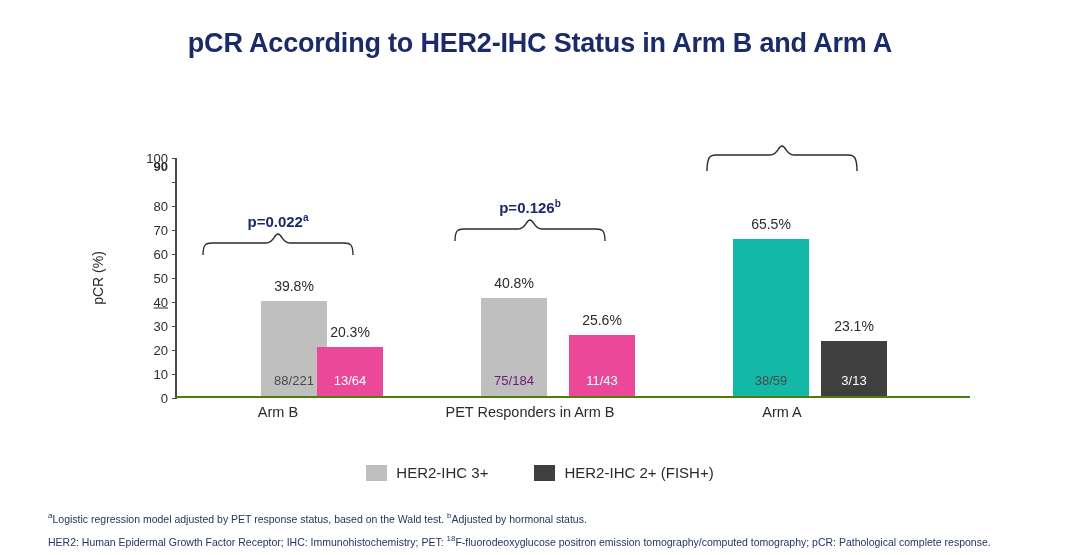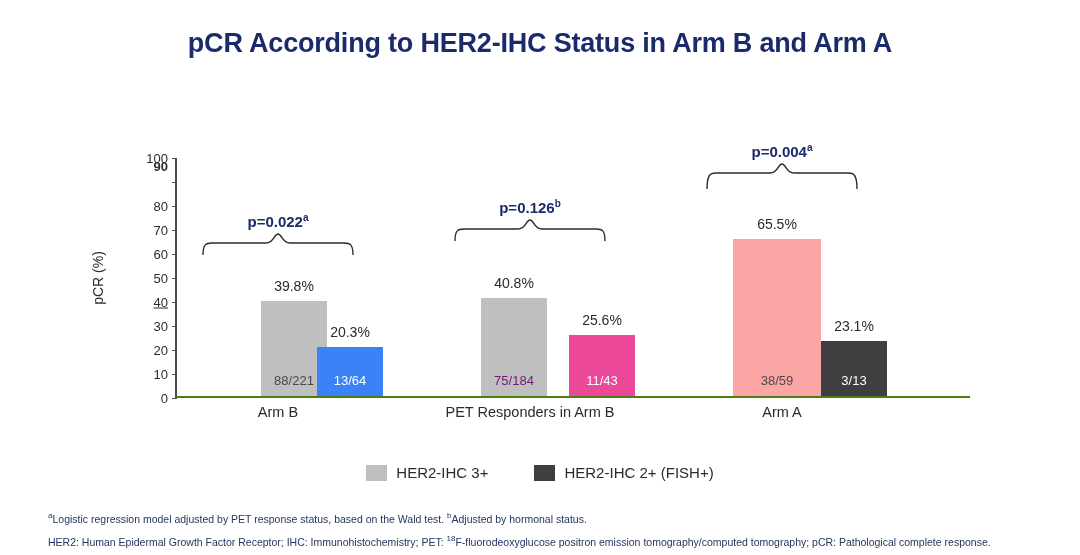--- a/index.html
+++ b/index.html
@@ -183,35 +183,35 @@
   <div class="ytick" style="top:192px;">20</div>
   <div class="ytickmark" style="top:216px;"></div>
   <div class="ytick" style="top:216px;">10</div>
   <div class="ytickmark" style="top:240px;"></div>
   <div class="ytick" style="top:240px;">0</div>
 
   <div class="bar" style="left:52px; width:66px; height:95.5px; background:#bfbfbf;margin-left:32px;">
     <div class="pct">39.8%</div>
     <div class="frac" style="color:#4a4a4a;">88/221</div>
   </div>
-  <div class="bar" style="left:140px; width:66px; height:48.7px; background:#3b82f6;margin-top:33px;">
+  <div class="bar" style="left:140px; width:66px; height:48.7px; background:#ec4899;margin-top:33px;">
     <div class="pct">20.3%</div>
     <div class="frac">13/64</div>
   </div>
 
   <div class="bar" style="left:304px; width:66px; height:98px; background:#bfbfbf;">
     <div class="pct">40.8%</div>
     <div class="frac" style="color:#701a75;">75/184</div>
   </div>
   <div class="bar" style="left:392px; width:66px; height:61.4px; background:#ec4899;">
     <div class="pct">25.6%</div>
     <div class="frac">11/43</div>
   </div>
 
-  <div class="bar" style="left:556px; width:88px; height:157.2px; background:#fca5a5;">
+  <div class="bar" style="left:556px; width:76px; height:157.2px; background:#14b8a6;">
     <div class="pct">65.5%</div>
     <div class="frac" style="color:#4a4a4a;">38/59</div>
   </div>
   <div class="bar" style="left:644px; width:66px; height:55.4px; background:#3f3f3f;">
     <div class="pct">23.1%</div>
     <div class="frac">3/13</div>
   </div>
 </div>
 
 <div class="grouplabel" style="left:175px; width:206px;">Arm B</div>
@@ -226,21 +226,20 @@
 </div>
 
 <div class="pv" style="left:452px; top:198px; width:156px;">
   <div class="pvtext"><span>p=0.126</span><sup>b</sup></div>
   <svg class="brace" width="156" height="24" viewBox="0 0 156 24">
     <path d="M3,23 C3,12 6,11 12,11 L66,11 C74,11 74,2 78,2 C82,2 82,11 90,11 L144,11 C150,11 153,12 153,23" fill="none" stroke="#2b2b2b" stroke-width="1.4"></path>
   </svg>
 </div>
 
 <div class="pv" style="left:704px; top:142px; width:156px;">
-  <div class="pvtext"><span>p=0.004</span><sup>a</sup></div>
   <svg class="brace" width="156" height="28" viewBox="0 0 156 28">
     <path d="M3,27 C3,13 6,11 12,11 L66,11 C74,11 74,2 78,2 C82,2 82,11 90,11 L144,11 C150,11 153,13 153,27" fill="none" stroke="#2b2b2b" stroke-width="1.4"></path>
   </svg>
 </div>
 
 <div id="legend">
   <div class="legitem">
     <span class="swatch" style="background:#bfbfbf;"></span>
     <span class="legtext">HER2-IHC 3+</span>
   </div>

